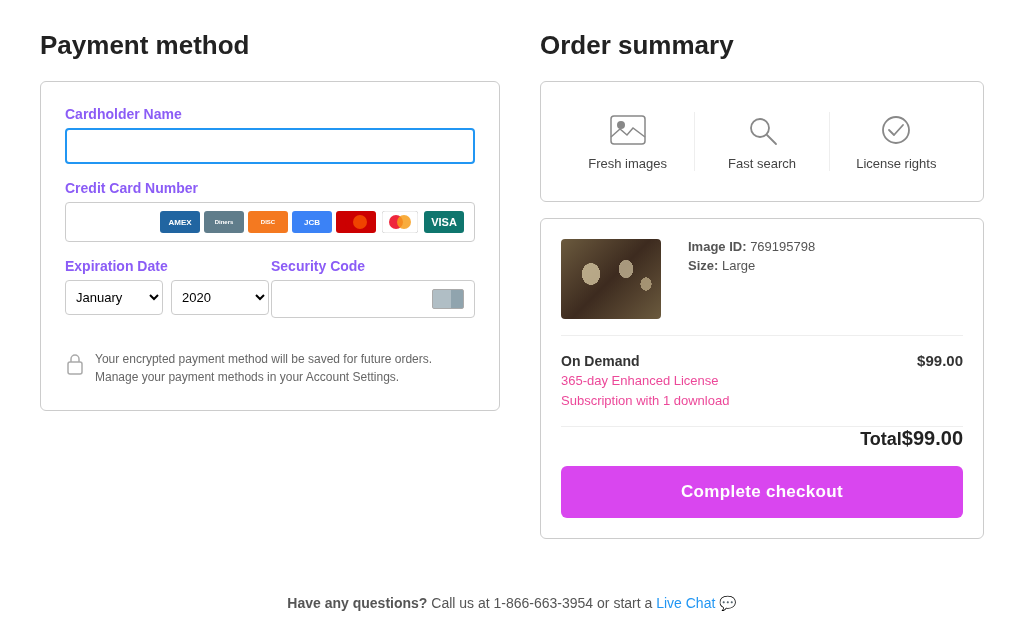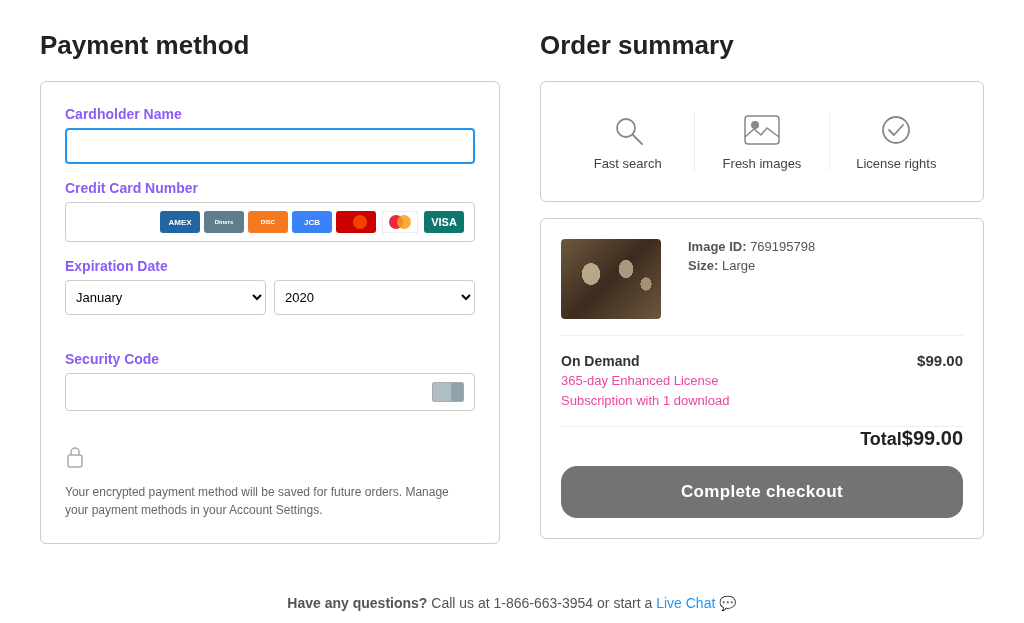--- a/index.html
+++ b/index.html
@@ -77,22 +77,21 @@
       letter-spacing: 0;
     }
     .card-amex { background: #2165a1; font-size: 8px; }
     .card-diners { background: #999; font-size: 7px; }
     .card-discover { background: #f47920; font-size: 7px; color: #fff; }
     .card-jcb { background: #3b82f6; font-size: 8px; }
     .card-maestro { background: #cc0001; font-size: 7px; }
     .card-visa { background: #0f766e; font-size: 11px; }
     .expiry-security-row {
       display: flex;
-      gap: 20px;
-      flex-direction: column;
+      gap: 2px;
     }
     .expiry-group { flex: 1; }
     .security-group { flex: 1; }
     .expiry-selects {
       display: flex;
       gap: 8px;
     }
     .expiry-selects select {
       flex: 1;
       padding: 8px 6px;
@@ -115,21 +114,20 @@
       height: 22px;
       background: linear-gradient(135deg, #aaa 50%, #888 50%);
       border-radius: 2px;
       border: 1px solid #888;
     }
     .lock-notice {
       display: flex;
       align-items: flex-start;
       gap: 10px;
       margin-top: 16px;
-      flex-direction: column;
     }
     .lock-icon-svg {
       flex-shrink: 0;
       margin-top: 2px;
     }
     .lock-notice p {
       font-size: 12px;
       color: #666;
       line-height: 1.5;
     }
@@ -244,24 +242,24 @@
       font-weight: bold;
       color: #222;
     }
     .total-amount {
       font-size: 20px;
       font-weight: bold;
       color: #222;
     }
     .checkout-btn {
       width: 100%;
-      background: #737373;
+      background: #d946ef;
       color: #fff;
       border: none;
-      border-radius: 16px;
+      border-radius: 6px;
       padding: 16px;
       font-size: 17px;
       font-weight: bold;
       cursor: pointer;
       margin-top: 16px;
       letter-spacing: 0.3px;
     }
     .footer-text {
       text-align: center;
       margin-top: 40px;
@@ -364,37 +362,37 @@
   </div>
 
   <div class="right-panel">
     <h2>Order summary</h2>
 
     <div class="order-box">
       <div class="features-row">
 
         <div class="feature-item">
           <div class="feature-icon">
-            <svg width="32" height="32" viewBox="0 0 32 32" fill="none">
-              <circle cx="14" cy="14" r="9" stroke="#888" stroke-width="1.8" fill="none"></circle>
-              <line x1="21" y1="21" x2="30" y2="30" stroke="#888" stroke-width="1.8" stroke-linecap="round"></line>
-            </svg>
-          </div>
-          <span>Fast search</span>
-        </div>
-
-        <div class="feature-item">
-          <div class="feature-icon">
             <svg width="36" height="30" viewBox="0 0 36 30" fill="none">
               <rect x="1" y="1" width="34" height="28" rx="3" stroke="#888" stroke-width="1.5" fill="none"></rect>
               <circle cx="11" cy="10" r="4" fill="#888"></circle>
               <path d="M1 22 L10 14 L17 20 L23 13 L35 22" stroke="#888" stroke-width="1.5" fill="none"></path>
             </svg>
           </div>
           <span>Fresh images</span>
+        </div>
+
+        <div class="feature-item">
+          <div class="feature-icon">
+            <svg width="32" height="32" viewBox="0 0 32 32" fill="none">
+              <circle cx="14" cy="14" r="9" stroke="#888" stroke-width="1.8" fill="none"></circle>
+              <line x1="21" y1="21" x2="30" y2="30" stroke="#888" stroke-width="1.8" stroke-linecap="round"></line>
+            </svg>
+          </div>
+          <span>Fast search</span>
         </div>
 
         <div class="feature-item">
           <div class="feature-icon">
             <svg width="32" height="32" viewBox="0 0 32 32" fill="none">
               <circle cx="16" cy="16" r="13" stroke="#888" stroke-width="1.8" fill="none"></circle>
               <path d="M9 16 L14 21 L23 11" stroke="#888" stroke-width="1.8" stroke-linecap="round" stroke-linejoin="round" fill="none"></path>
             </svg>
           </div>
           <span>License rights</span>

